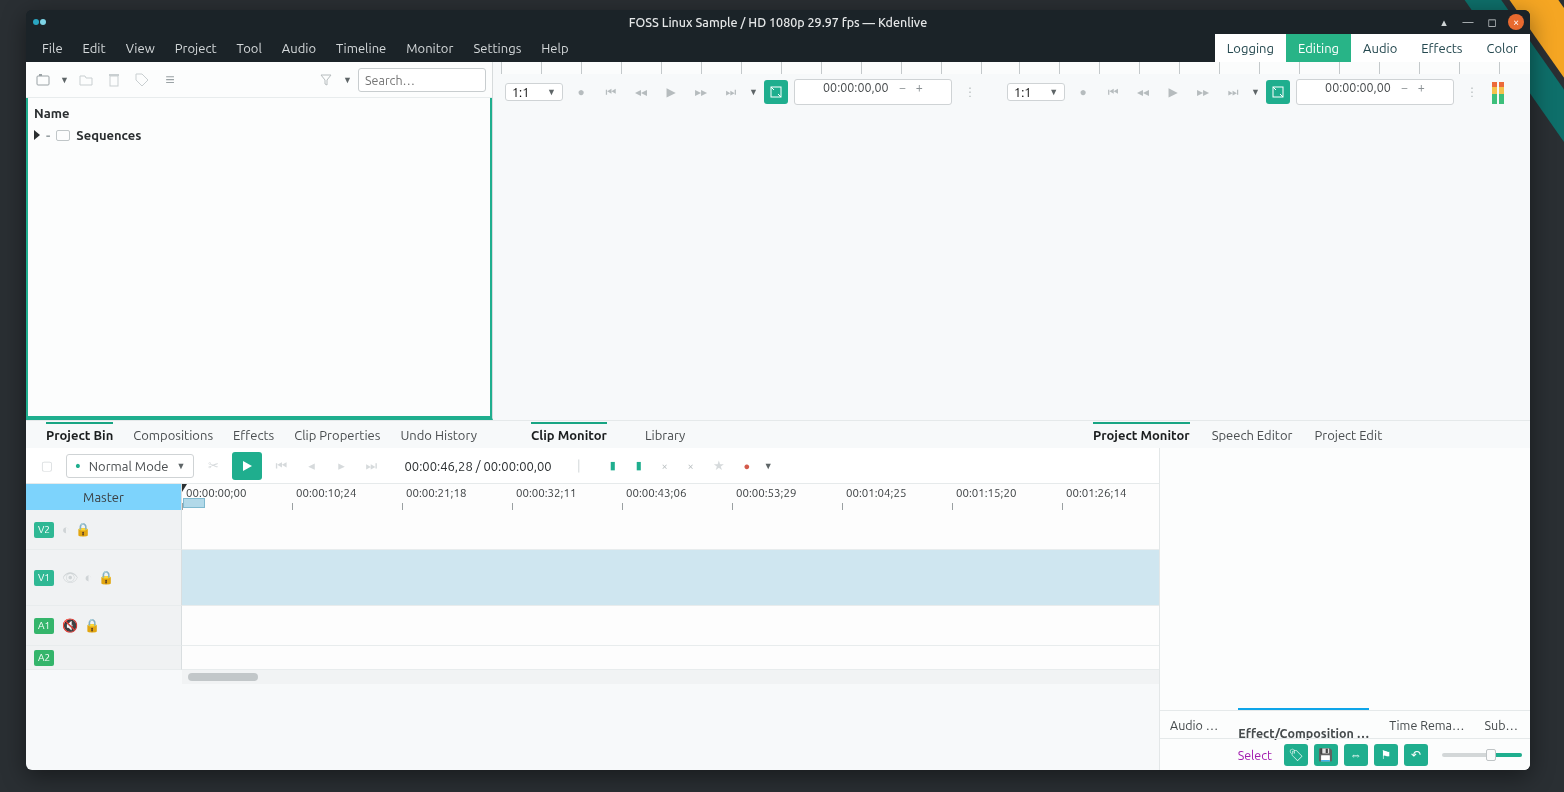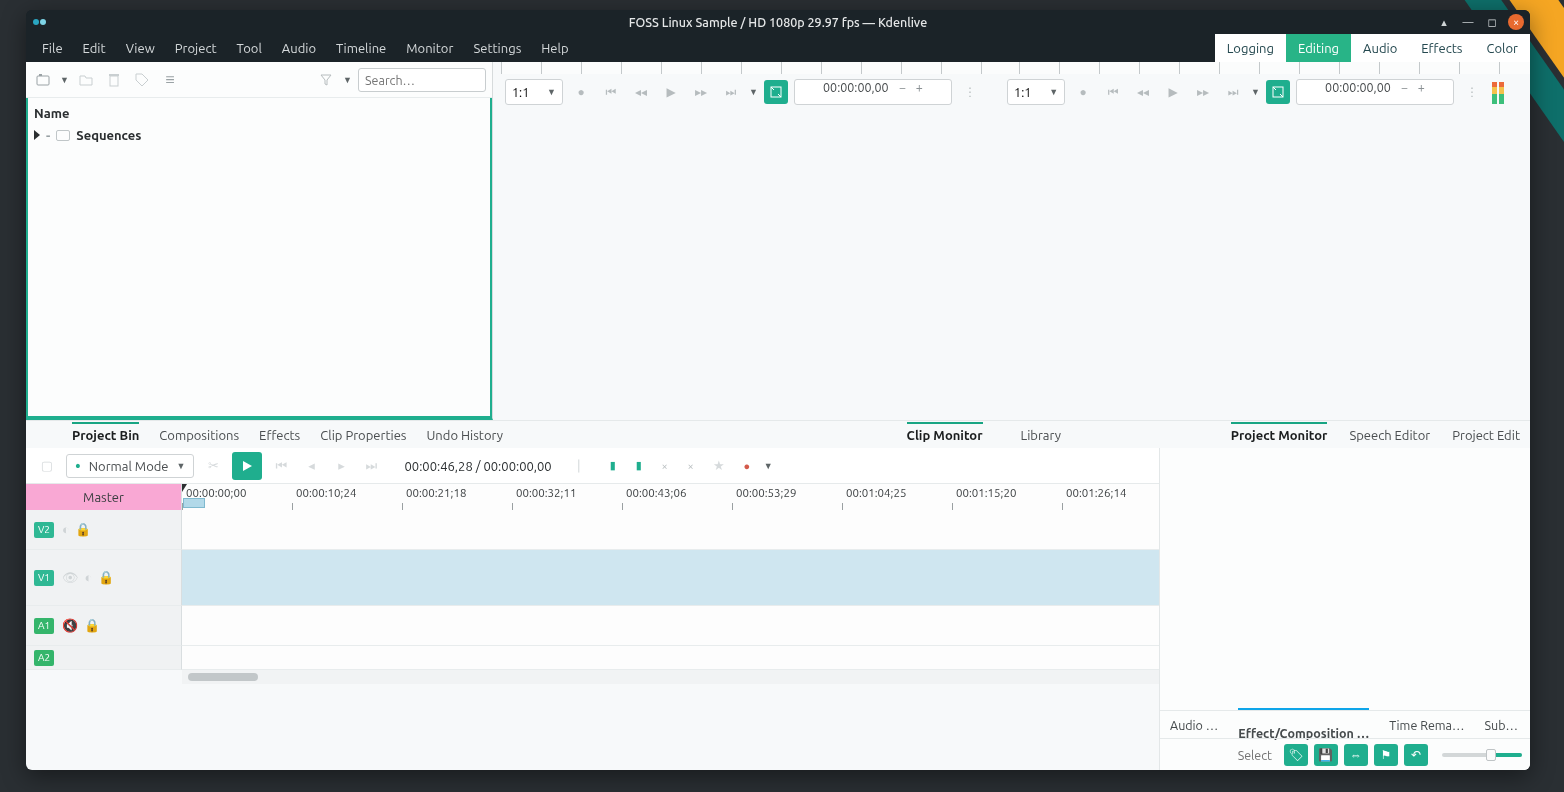--- a/index.html
+++ b/index.html
@@ -46,54 +46,54 @@
 .mon-canvas{ flex:1; display:flex; gap:6px;}
 .mon-box{ flex:1; position:relative; background:#3d3d3d;}
 .mon-box.proj{ background:#000;}
 .in-point{ position:absolute; left:0; bottom:0; background:#159a4e; color:#fff; font-size:12.5px; padding:3px 8px;}
 .mon-ruler{ height:12px; background:#fbfcfc; display:flex; gap:6px;}
 .mon-ruler > div{ flex:1; position:relative; overflow:hidden;}
 .ruler-ticks{ position:absolute; inset:0; background:
   repeating-linear-gradient(to right, #c4c9cb 0 1px, transparent 1px 40px);}
 .mon-controls{ height:36px; display:flex; gap:6px; }
 .mon-controls .half{ flex:1; display:flex; align-items:center; gap:6px; padding:0 4px;}
-.zoom-select{ height:26px; width:58px; border:1px solid #cfd3d5; border-radius:3px; background:#fff; font-size:12.5px; display:flex; align-items:center; justify-content:space-between; padding:0 6px;}
+.zoom-select{ height:18px; width:58px; border:1px solid #cfd3d5; border-radius:3px; background:#fff; font-size:12.5px; display:flex; align-items:center; justify-content:space-between; padding:0 6px;}
 .mon-ic{ width:24px; height:24px; color:#b6bcbe; display:flex; align-items:center; justify-content:center; font-size:12px;}
 .mon-ic.tool{ background:#1fae8e; color:#fff; border-radius:3px;}
 .tc-box{ height:26px; width:158px; border:1px solid #cfd3d5; border-radius:3px; display:flex; align-items:flex-start; justify-content:center; gap:10px; font-size:12.5px; color:#474b4d; background:#fff;}
 .tc-box .pm{ color:#8b9194;}
 .db-meter{ width:36px; height:28px; display:flex; align-items:flex-end; gap:2px; padding:2px; position:relative;}
 .db-meter .bar{ width:5px; height:22px; background:linear-gradient(#ec6a3a 0 25%, #f4c24b 25% 55%, #3cbf7a 55% 100%);}
 
 
 .tabstrip{ height:28px; display:flex; align-items:center; gap:18px; padding:0 10px; font-size:13px; color:#4a4e50; border-top:1px solid #e5e9ea; background:#f7f9fa;}
 .tabstrip .t.active{ font-weight:600; color:#1b1e1f; border-top:2px solid #18a583; margin-top:-1px; padding-top:4px;}
 .tabstrip .t{ padding:4px 0; cursor:pointer;}
 
 .midtabs{ display:flex; }
-.midtabs .col{ display:flex; align-items:center;justify-content:flex-end;}
+.midtabs .col{ display:flex; align-items:center;}
 .midtabs .col.left{ width:467px; padding-left:10px; gap:20px;}
 .midtabs .col.mid{ width:540px; padding-left:10px; gap:38px;}
 .midtabs .col.right{ flex:1; padding-left:14px; gap:22px;}
 
 
 .tl-wrap{ display:flex; flex:1; min-height:0;}
 .tl-main{ flex:1; display:flex; flex-direction:column; border-right:1px solid #e3e7e8;}
 .tl-toolbar{ height:36px; background:#fff; display:flex; align-items:center; gap:8px; padding:0 10px; border-bottom:1px solid #e6eaeb; font-size:13px; color:#4a4e50;}
 .tl-mode{ height:24px; border:1px solid #cfd3d5; border-radius:3px; padding:0 8px; display:flex; align-items:center; gap:8px; background:#fff;}
 .tl-mode .dot{ color:#1fae8e; font-size:16px; line-height:0;}
 .tl-play{ width:30px;height:28px; background:#1fae8e; border-radius:3px; display:flex; align-items:center; justify-content:center; color:#fff;}
 .ghost-ic{ width:22px;height:22px; color:#d6dadc; display:flex;align-items:center;justify-content:center;}
 .tl-toolbar .tc{ font-size:13px; color:#2b2f31; margin:0 14px;}
 .mini-ic{ width:18px;height:18px; display:flex;align-items:center;justify-content:center; font-size:11px;}
 .mini-ic.teal{ color:#1fae8e;}
 .mini-ic.red{ color:#d35a4b;}
 
 .tl-ruler{ height:26px; display:flex; }
-.tl-ruler .label-col{ width:156px; display:flex; align-items:center; justify-content:center; font-size:13px; color:#3a3e40; background:#f9a8d4; border-right:1px solid #d9dee0;}
+.tl-ruler .label-col{ width:156px; display:flex; align-items:center; justify-content:center; font-size:13px; color:#3a3e40; background:#7dd3fc; border-right:1px solid #d9dee0;}
 .tl-ruler .ticks-col{ flex:1; position:relative; background:#fdfdfd; overflow:hidden;}
 .ticks-col .t-label{ position:absolute; top:2px; font-size:11.5px; color:#3a3e40;}
 .ticks-col .t-tick{ position:absolute; bottom:0; width:1px; height:7px; background:#9aa0a2;}
 .playhead{ position:absolute; left:0; top:0; bottom:0; width:0; }
 .playhead::before{ content:""; position:absolute; left:-5px; top:0; border-left:5px solid transparent; border-right:5px solid transparent; border-top:8px solid #2b2f31;}
 .clip-ghost{ position:absolute; left:1px; top:14px; width:22px; height:10px; background:#b2d9e9; border:1px solid #7fb9cf;}
 
 .tracks{ flex:1; overflow:hidden; display:flex; flex-direction:column; position:relative;}
 .track{ display:flex; height:56px;}
 .track.short{ height:40px;}
@@ -110,21 +110,21 @@
 .hscroll .bar-track{ flex:1; background:#f1f3f4; position:relative;}
 .hscroll .bar-thumb{ position:absolute; left:6px; top:3px; height:8px; width:70px; background:#c2c7c9; border-radius:4px;}
 
 
 .right-panels{ width:370px; display:flex; flex-direction:column; background:#fcfdfd;}
 .rp-canvas{ flex:1;}
 .rp-tabs{ height:28px; display:flex; align-items:center; gap:20px; padding:0 10px; font-size:12.5px; color:#454a4c; border-top:1px solid #e5e9ea;}
 .rp-tabs .t{ white-space:nowrap;}
 .rp-tabs .t.active{ font-weight:600; border-top:2px solid #0ea5e9; margin-top:-1px; padding-top:16px;}
 .rp-bottom{ height:32px; display:flex; align-items:center; gap:6px; padding:0 8px; border-top:1px solid #e5e9ea;}
-.rp-bottom .sel{ margin-left:auto; font-size:12.5px; color:#737373; margin-right:6px;}
+.rp-bottom .sel{ margin-left:auto; font-size:12.5px; color:#a21caf; margin-right:6px;}
 .green-btn{ width:24px; height:22px; background:#1fae8e; border-radius:3px; color:#fff; display:flex; align-items:center; justify-content:center; font-size:12px;}
 .zoom-slider{ width:80px; height:4px; background:#d3d7d8; border-radius:2px; position:relative; margin-left:8px;}
 .zoom-slider .fill{ position:absolute; right:0; top:0; bottom:0; width:35%; background:#1fae8e; border-radius:2px;}
 .zoom-slider .knob{ position:absolute; right:33%; top:-4px; width:10px;height:12px; background:#fbfbfb; border:1px solid #bfc4c6; border-radius:2px;}
 
 svg{ display:block;}
 </style>
 </head>
 <body>
 

